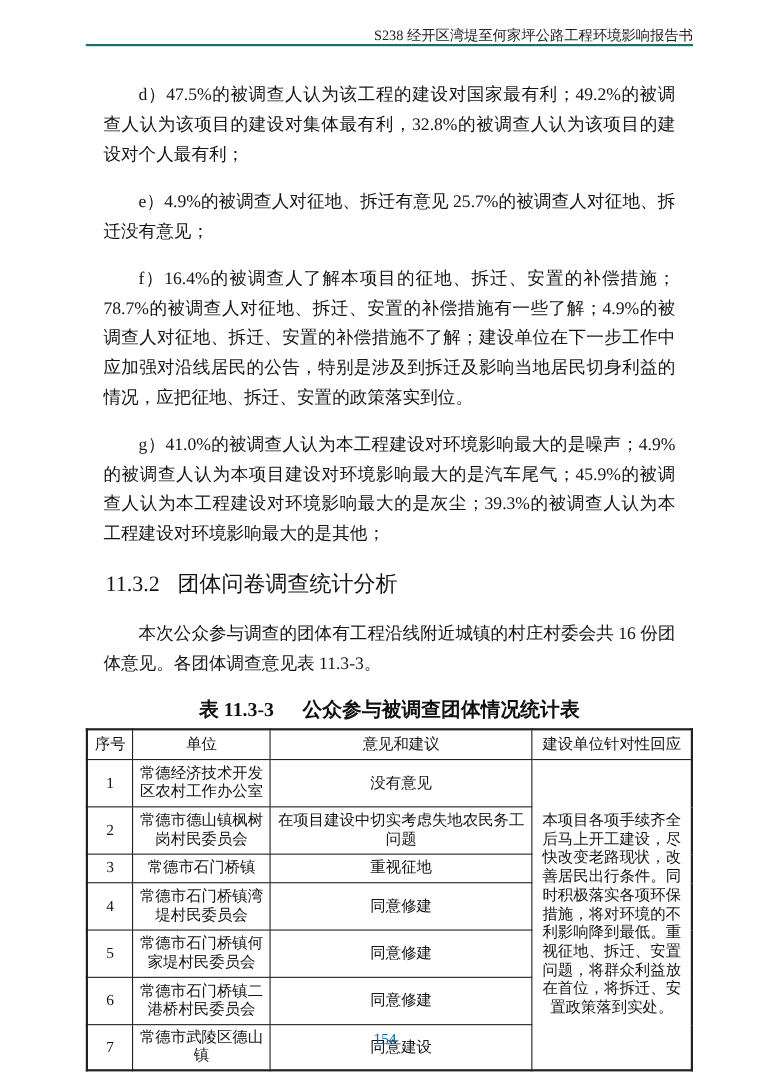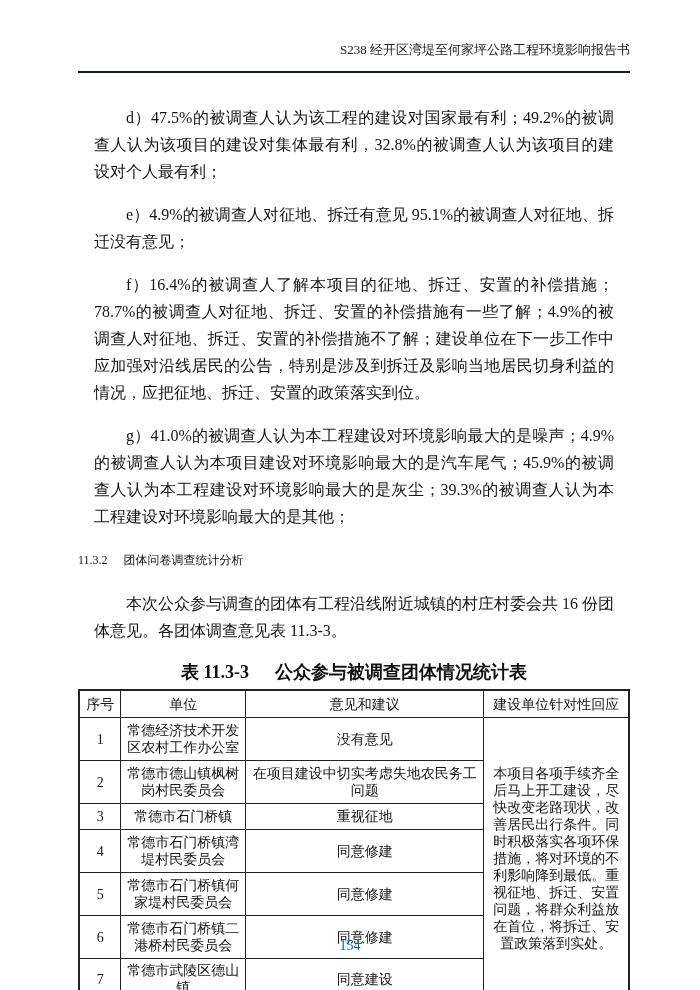--- a/index.html
+++ b/index.html
@@ -8,45 +8,45 @@
     width: 700px;
     height: 990px;
     margin: 0 auto;
     background: #ffffff;
     font-family: "Liberation Serif", "DejaVu Serif", serif;
     color: #1a1a1a;
     overflow: hidden;
     box-sizing: border-box;
   }
   .header {
-    margin: 42px 70px 0 78px;
-    border-bottom: 2px solid #0f172a;
-    padding-bottom: 13px;
+    margin: 24px 70px 0 78px;
+    border-bottom: 2px solid #0f766e;
+    padding-bottom: 0;
   }
   .header-text {
     text-align: right;
     font-size: 13px;
     line-height: 16px;
     color: #222;
   }
   .content {
     margin: 0 70px 0 78px;
     padding-top: 15px;
   }
   .para {
     margin: 16px;
     font-size: 16px;
     line-height: 27px;
     text-align: justify;
     text-indent: 2em;
     color: #151515;
   }
   .section-heading {
-    margin: 0;
-    font-size: 12px;
+    margin: 18px;
+    font-size: 20px;
     line-height: 28px;
     color: #151515;
   }
   .section-number { margin-right: 16px; }
   .caption {
     text-align: center;
     font-weight: bold;
     font-size: 18px;
     line-height: 24px;
     margin: 7px 0 5px 0;
@@ -95,21 +95,21 @@
 
 <div class="page">
 
   <div class="header">
     <div class="header-text">S238 经开区湾堤至何家坪公路工程环境影响报告书</div>
   </div>
 
   <div class="content">
 
     <p class="para">d）47.5%的被调查人认为该工程的建设对国家最有利；49.2%的被调查人认为该项目的建设对集体最有利，32.8%的被调查人认为该项目的建设对个人最有利；</p>
-    <p class="para">e）4.9%的被调查人对征地、拆迁有意见 95.1%的被调查人对征地、拆迁没有意见；</p>
+    <p class="para">e）4.9%的被调查人对征地、拆迁有意见 25.7%的被调查人对征地、拆迁没有意见；</p>
     <p class="para">f）16.4%的被调查人了解本项目的征地、拆迁、安置的补偿措施；78.7%的被调查人对征地、拆迁、安置的补偿措施有一些了解；4.9%的被调查人对征地、拆迁、安置的补偿措施不了解；建设单位在下一步工作中应加强对沿线居民的公告，特别是涉及到拆迁及影响当地居民切身利益的情况，应把征地、拆迁、安置的政策落实到位。</p>
     <p class="para">g）41.0%的被调查人认为本工程建设对环境影响最大的是噪声；4.9%的被调查人认为本项目建设对环境影响最大的是汽车尾气；45.9%的被调查人认为本工程建设对环境影响最大的是灰尘；39.3%的被调查人认为本工程建设对环境影响最大的是其他；</p>
 
     <p class="section-heading"><span class="section-number">11.3.2</span><span>团体问卷调查统计分析</span></p>
 
     <p class="para">本次公众参与调查的团体有工程沿线附近城镇的村庄村委会共 16 份团体意见。各团体调查意见表 11.3-3。</p>
 
     <div class="caption"><span class="caption-label">表 11.3-3</span><span>公众参与被调查团体情况统计表</span></div>
 
     <table class="survey">

